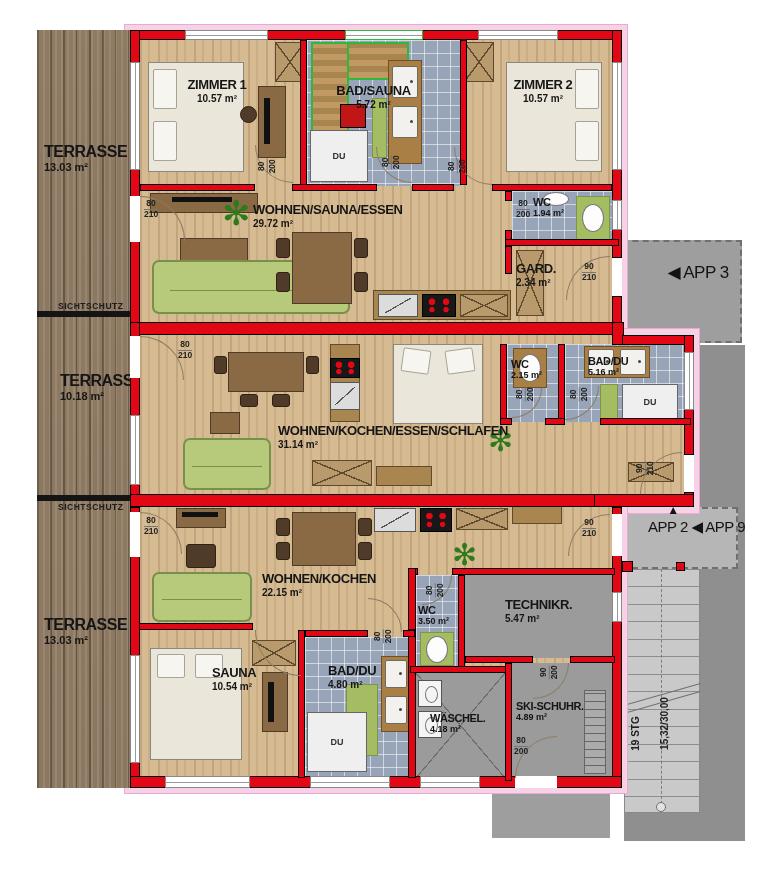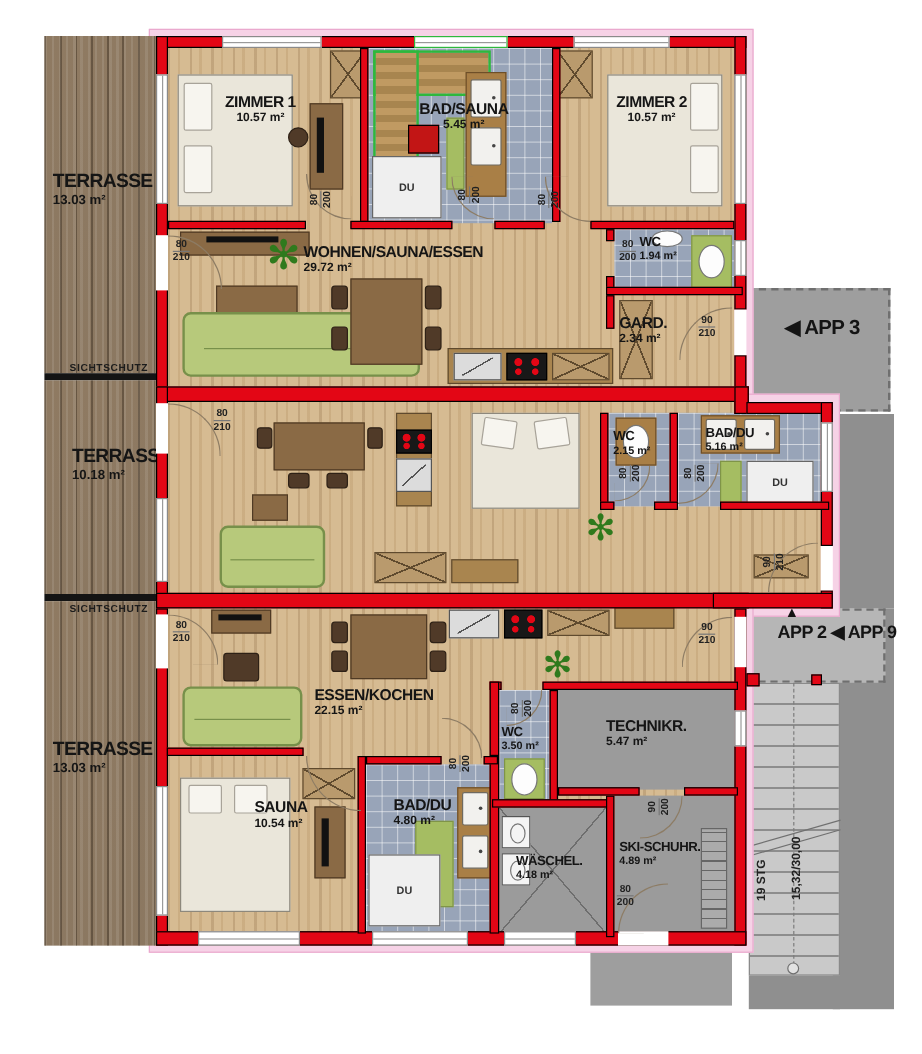--- a/index.html
+++ b/index.html
@@ -77,21 +77,21 @@
   .newel{background:#e2e2e2;border:1px solid #707070;border-radius:50%;}
   
   .rlabel{color:#151515;line-height:1.12;white-space:nowrap;text-align:center;}
   .rname{font-size:13px;font-weight:700;letter-spacing:-.4px;}
   .rarea{font-size:10px;font-weight:700;}
   .small .rname{font-size:11px;}
   .small .rarea{font-size:9px;}
   .tlabel .rname{font-size:16px;letter-spacing:-.5px;}
   .tlabel .rarea{font-size:11px;text-align:left;}
   .sichttxt{font-size:8.5px;font-weight:700;color:#1c1c1c;letter-spacing:.5px;white-space:nowrap;}
-  .sign{font-size:17px;font-weight:700;color:#141414;white-space:nowrap;text-align:left;letter-spacing:-.5px;padding-left:32px;}
+  .sign{font-size:17px;font-weight:400;color:#141414;white-space:nowrap;text-align:center;letter-spacing:-.5px;padding-left:32px;}
   .dim{display:flex;flex-direction:column;align-items:center;font-size:8.5px;font-weight:700;color:#222;line-height:1.15;white-space:nowrap;}
   .dim span:first-child{border-bottom:1px solid #777;padding:0 2px;}
   .dim span:last-child{padding:0 2px;}
   .rot{transform:rotate(-90deg);transform-origin:center;}
   .stairtxt{font-size:10px;font-weight:700;color:#222;white-space:nowrap;transform:rotate(-90deg);transform-origin:center;}
 </style>
 </head>
 <body>
 
 <div id="plan">
@@ -346,52 +346,56 @@
   <div class="a arc arc-bl" style="left:255px;top:630px;width:46px;height:46px;"></div>
   <div class="a arc arc-tr" style="left:368px;top:598px;width:34px;height:34px;"></div>
   <div class="a arc arc-br" style="left:422px;top:575px;width:30px;height:30px;"></div>
   <div class="a arc arc-br" style="left:533px;top:663px;width:36px;height:36px;"></div>
   <div class="a arc arc-tl" style="left:515px;top:736px;width:42px;height:42px;"></div>
 
   <div class="a rlabel" style="left:152px;top:78px;width:130px;">
     <div class="rname">ZIMMER 1</div>
     <div class="rarea">10.57 m²</div>
   </div>
-  <div class="a rlabel" style="left:324px;top:84px;width:125px;">
+  <div class="a rlabel" style="left:311px;top:84px;width:125px;">
     <div class="rname">BAD/SAUNA</div>
-    <div class="rarea">5.45 m²</div>
+    <div class="rarea">5.72 m²</div>
   </div>
   <div class="a rlabel" style="left:478px;top:78px;width:130px;">
     <div class="rname">ZIMMER 2</div>
     <div class="rarea">10.57 m²</div>
   </div>
   <div class="a rlabel" style="left:253px;top:203px;text-align:left;">
     <div class="rname">WOHNEN/SAUNA/ESSEN</div>
     <div class="rarea">29.72 m²</div>
   </div>
   <div class="a rlabel small" style="left:533px;top:196px;text-align:left;">
     <div class="rname">WC</div>
     <div class="rarea">1.94 m²</div>
   </div>
   <div class="a rlabel" style="left:516px;top:262px;text-align:left;">
     <div class="rname">GARD.</div>
     <div class="rarea">2.34 m²</div>
   </div>
 
+  <div class="a rlabel" style="left:278px;top:424px;text-align:left;">
+    <div class="rname">WOHNEN/KOCHEN/ESSEN/SCHLAFEN</div>
+    <div class="rarea">31.14 m²</div>
+  </div>
   <div class="a rlabel small" style="left:511px;top:358px;text-align:left;">
     <div class="rname">WC</div>
     <div class="rarea">2.15 m²</div>
   </div>
   <div class="a rlabel small" style="left:588px;top:355px;text-align:left;">
     <div class="rname">BAD/DU</div>
     <div class="rarea">5.16 m²</div>
   </div>
 
   <div class="a rlabel" style="left:262px;top:572px;text-align:left;">
-    <div class="rname">ESSEN/KOCHEN</div>
+    <div class="rname">WOHNEN/KOCHEN</div>
     <div class="rarea">22.15 m²</div>
   </div>
   <div class="a rlabel" style="left:212px;top:666px;text-align:left;">
     <div class="rname">SAUNA</div>
     <div class="rarea">10.54 m²</div>
   </div>
   <div class="a rlabel" style="left:328px;top:664px;text-align:left;">
     <div class="rname">BAD/DU</div>
     <div class="rarea">4.80 m²</div>
   </div>

